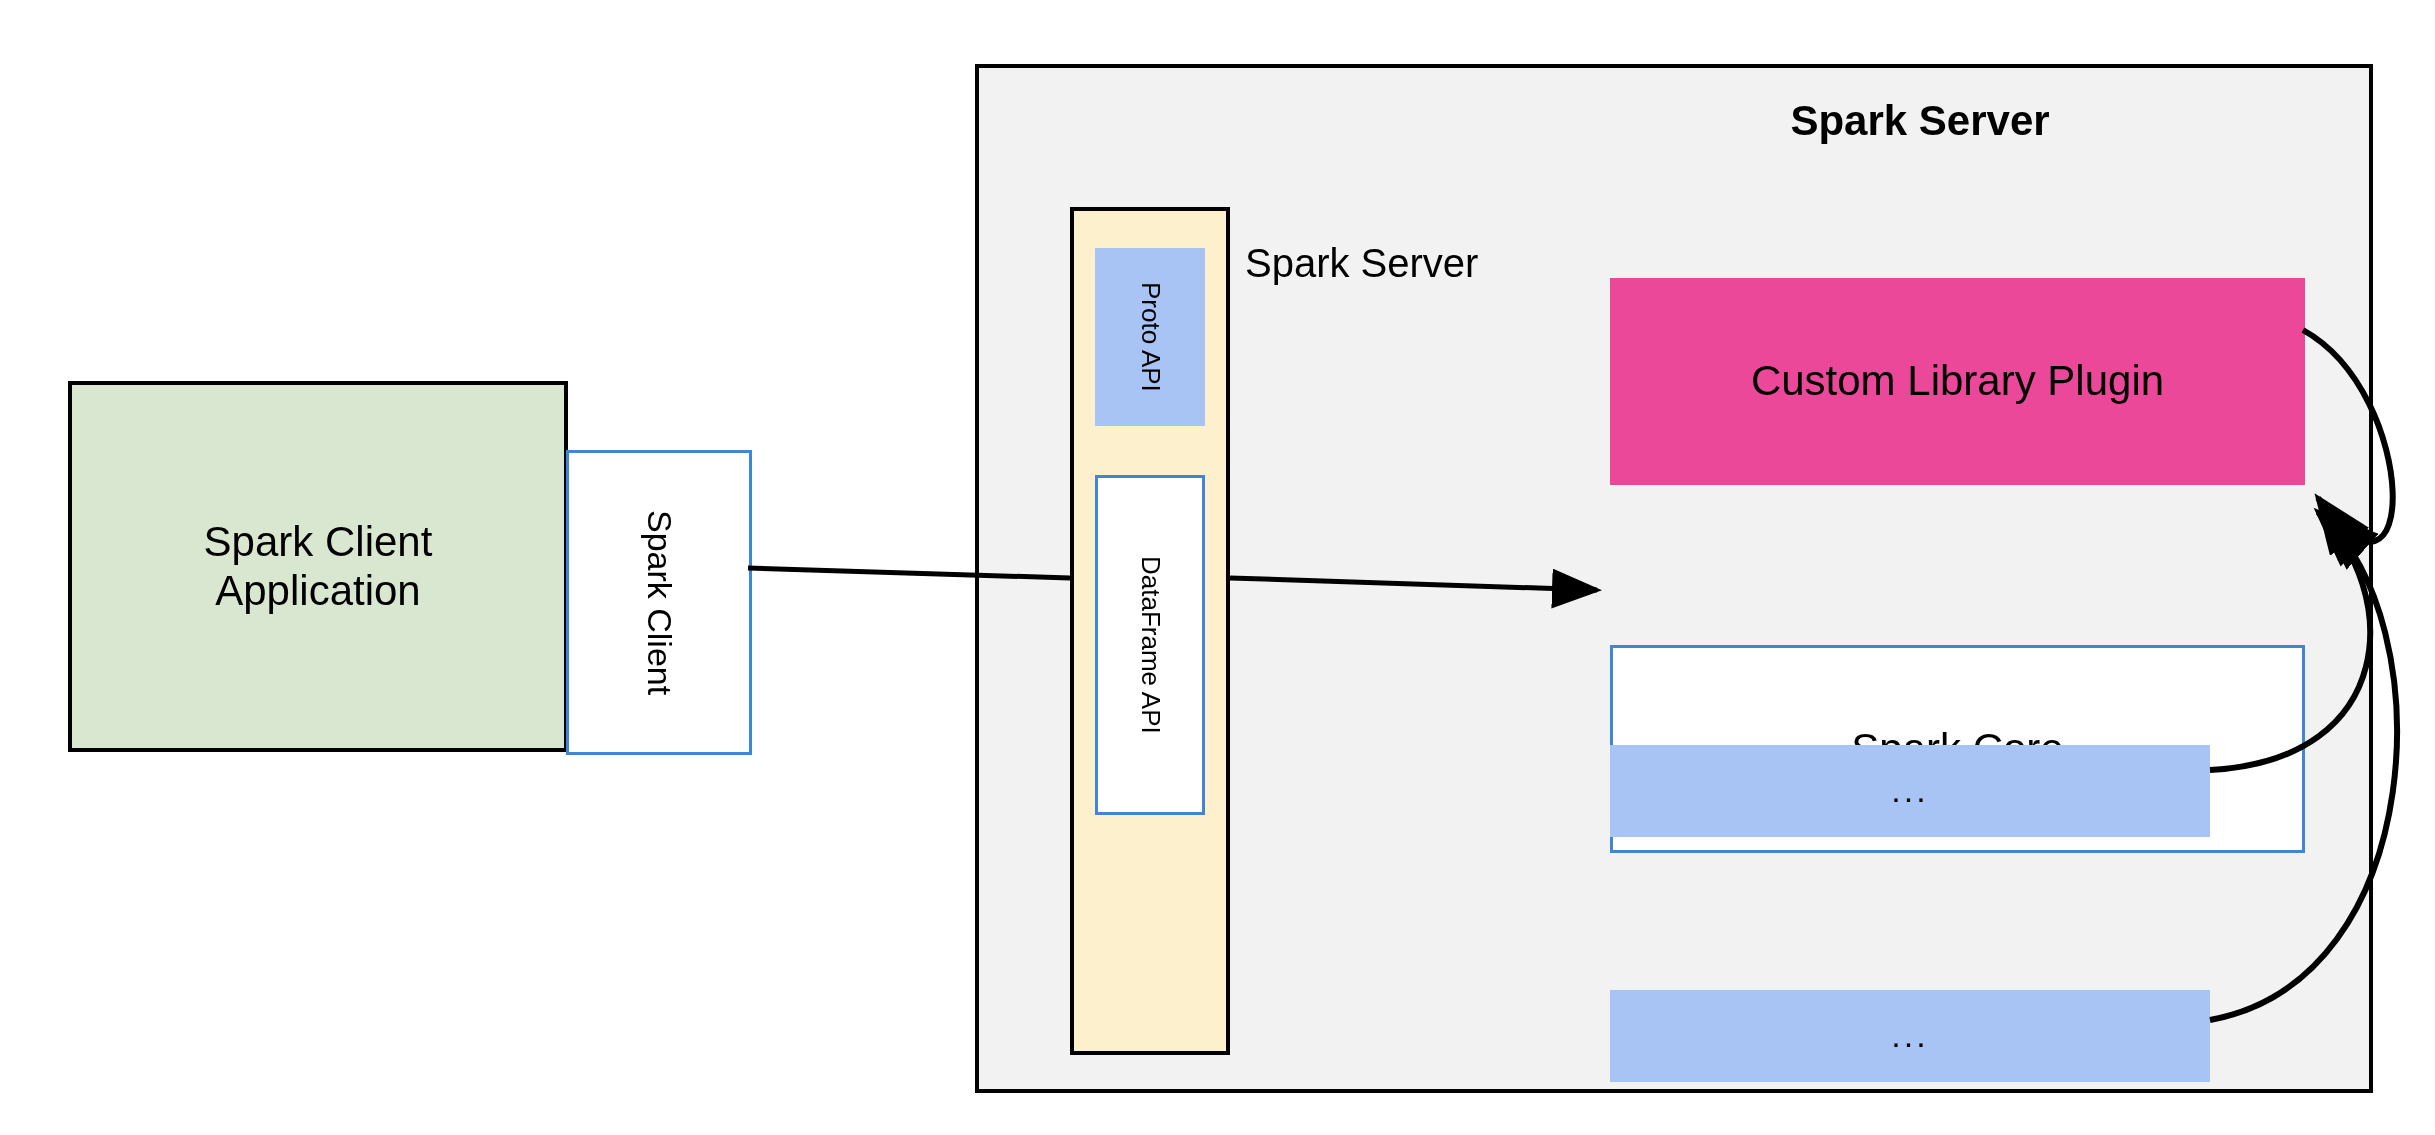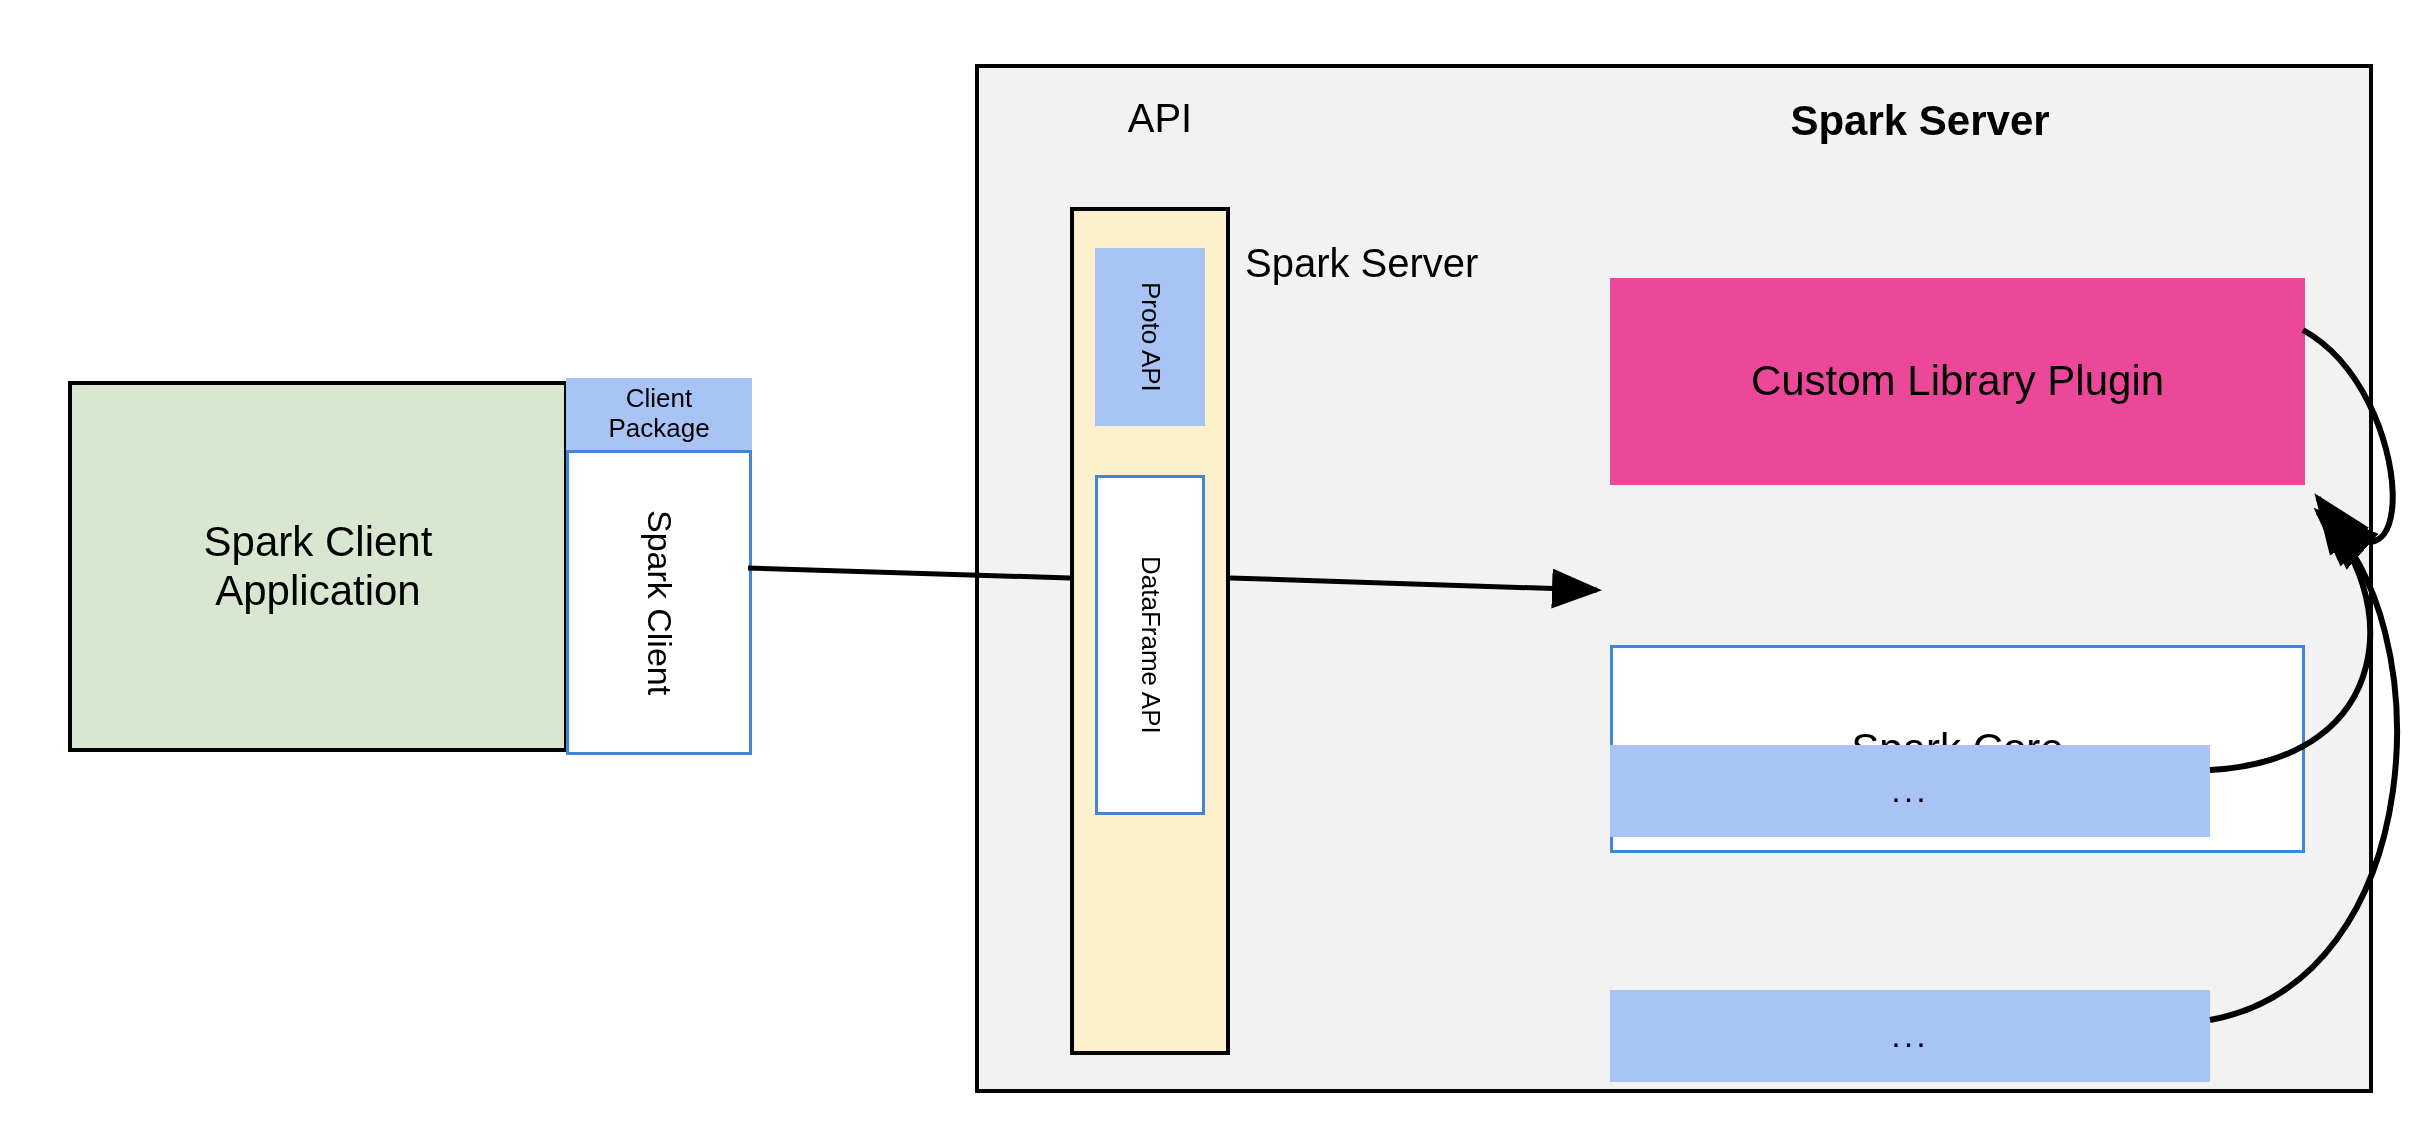--- a/index.html
+++ b/index.html
@@ -153,34 +153,27 @@
   <div class="abs" id="server-container"></div>
 
   <div class="abs center" id="client-app">
     <div>
       <div>Spark Client</div>
       <div>Application</div>
     </div>
   </div>
 
   <div class="abs" id="client-package-group">
-    <div class="abs center" id="client-package-header">
-      <div>
-        <div>Client</div>
-        <div>Package</div>
-      </div>
-    </div>
     <div class="abs center" id="spark-client-box">
       <span id="spark-client-label">Spark Client</span>
     </div>
   </div>
 
   <div class="abs center" id="spark-connect-api-label">
     <div>
-      <div>API</div>
     </div>
   </div>
 
   <div class="abs center" id="spark-server-title">Spark Server</div>
 
   <div class="abs center" id="spark-server-library-label">
     <div>
       <div>Spark Server</div>
     </div>
   </div>

